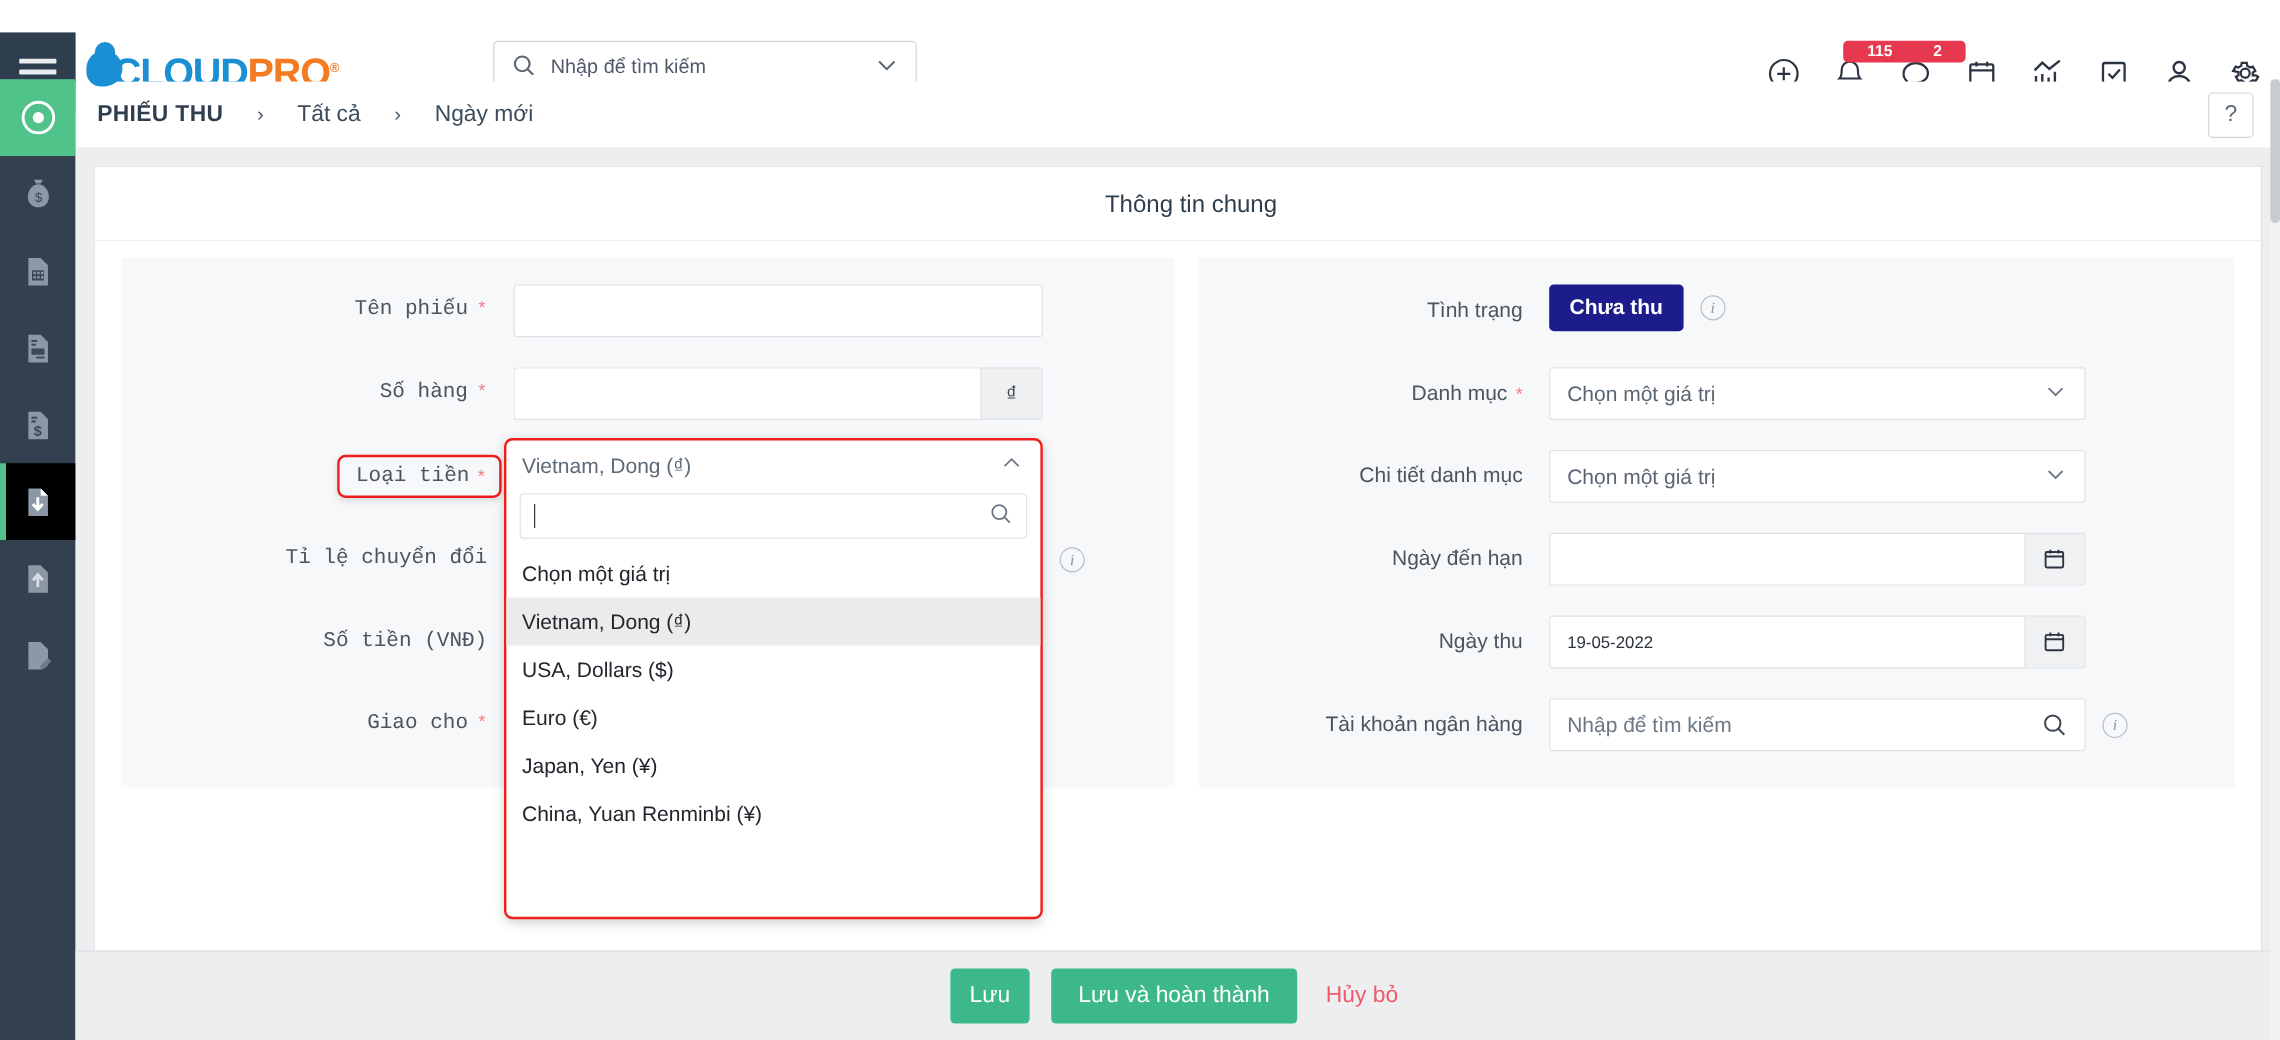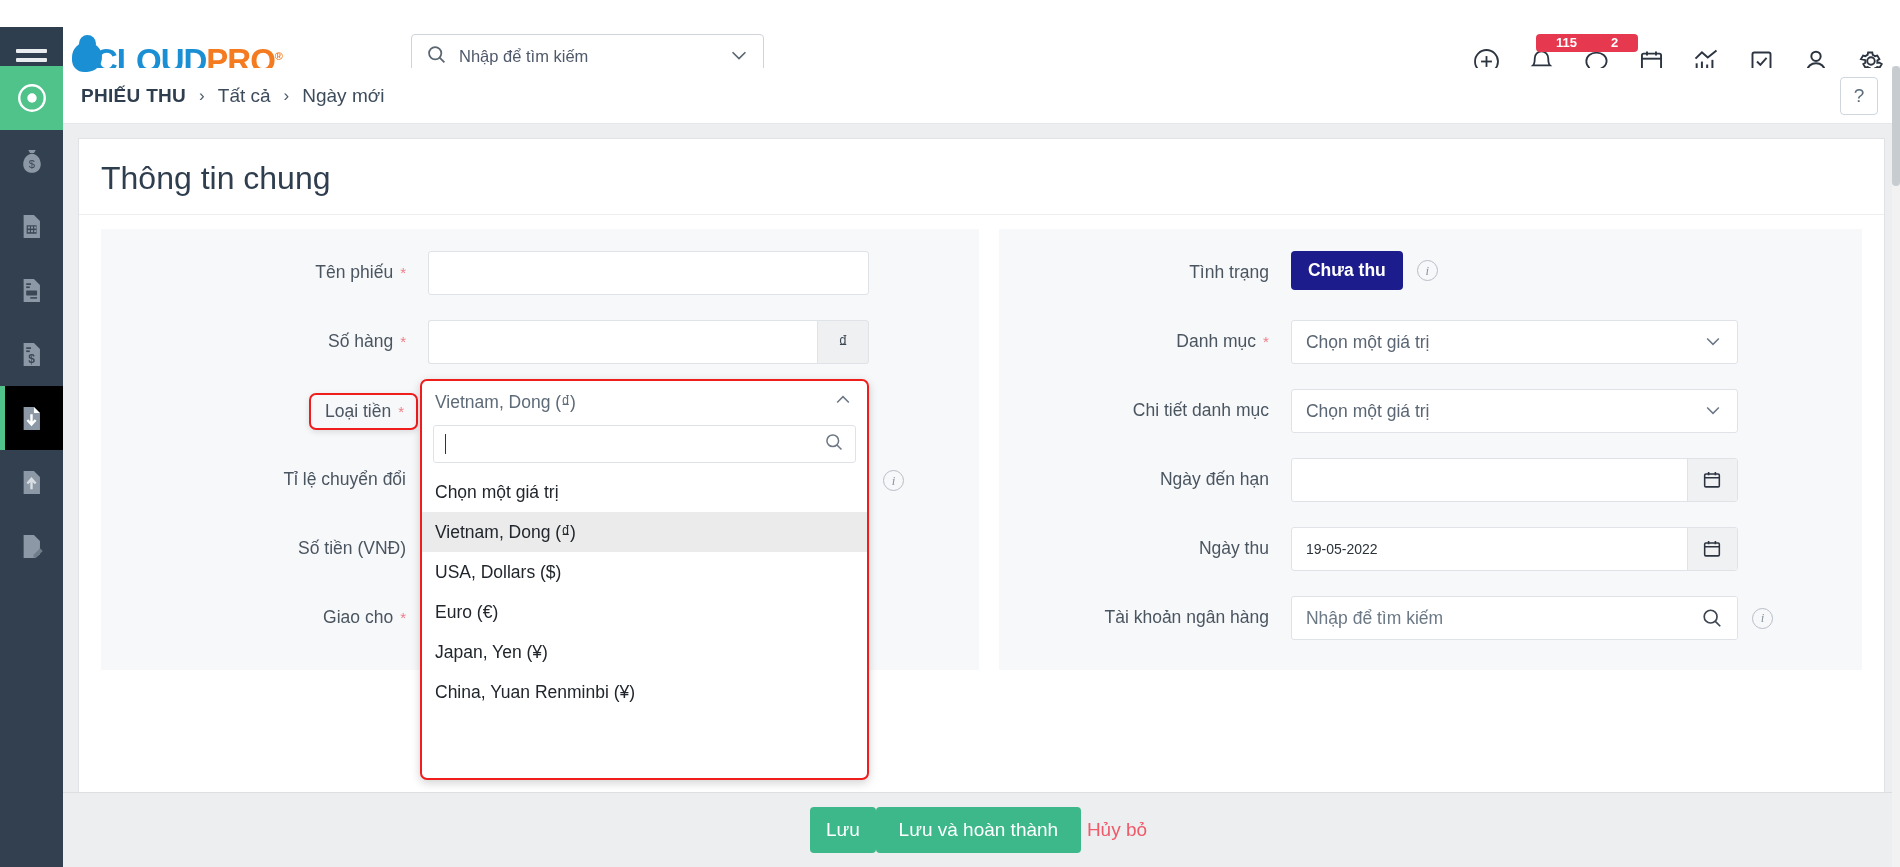--- a/index.html
+++ b/index.html
@@ -110,21 +110,21 @@
 
   
   #crumbbar {
     position: absolute; left: 63px; top: 68px;
     width: 1837px; height: 56px;
     background: #ffffff;
     display: flex; align-items: center;
     border-bottom: 1px solid #e4e7ea;
   }
   #crumbs {
-    margin-left: 18px; display: flex; align-items: center; gap: 13px;
+    margin-left: 18px; display: flex; align-items: center; gap: 28px;
     font-size: 19px;
   }
   .crumb-first { color: #2f3e4e; font-weight: bold; letter-spacing: .3px; }
   .crumb { color: #3d4c5c; }
   .crumb-sep { color: #4a5a6a; font-size: 17px; }
   #helpbtn {
     position: absolute; right: 22px; top: 9px;
     width: 38px; height: 38px;
     border: 1px solid #cfd6dd; border-radius: 4px;
     display: flex; align-items: center; justify-content: center;
@@ -138,23 +138,24 @@
     background: #edeef0;
     padding: 14px 15px 0 15px;
   }
   #card {
     width: 1807px; height: 659px;
     background: #ffffff;
     border: 1px solid #e0e2e6;
     position: relative;
   }
   #card-title {
-    font-size: 32px; color: #2f3e4e;
+    font-size: 20px; color: #2f3e4e;
     padding: 21px 0 17px 22px;
     border-bottom: 1px solid #eceef0;
+    text-align: center;
   }
   #form {
     display: flex; padding: 14px 22px 0 22px; gap: 0;
   }
   .col {
     background: #f7f8fa;
     padding: 22px 0 30px 0;
   }
   .col-left  { width: 880px; }
   .col-right { width: 350px; }
@@ -163,21 +164,21 @@
   .frow {
     display: flex; align-items: flex-start;
     margin-bottom: 25px;
     min-height: 44px;
   }
   .flabel {
     text-align: right; font-size: 17.5px; color: #4a5560;
     padding-top: 11px;
     white-space: nowrap;
   }
-  .col-left .flabel  { width: 305px; }
+  .col-left .flabel  { width: 305px; font-family: Liberation Mono, monospace; }
   .col-right .flabel { width: 270px; }
   .req { color: #ef7c86; font-size: 15px; margin-left: 7px; }
   .fctl { margin-left: 22px; position: relative; }
 
   .tbox {
     width: 441px; height: 44px;
     border: 1px solid #dfe3e8; border-radius: 3px;
     background: #fff;
   }
   .tbox-grouped { display: flex; width: 441px; height: 44px; }
@@ -296,20 +297,21 @@
     display: flex; align-items: center; justify-content: center;
   }
 
   
   #footer {
     position: absolute; left: 63px; bottom: 0;
     width: 1837px; height: 75px;
     background: #edeef0;
     border-top: 1px solid #dcdee1;
     display: flex; align-items: center; justify-content: center;
+    gap: 18px;
   }
   .btn-green {
     background: #3cb88a; color: #fff;
     border: none; border-radius: 4px;
     font-size: 19px; padding: 12px 0;
     font-family: "Liberation Sans", sans-serif;
     cursor: pointer;
   }
   #btn-save { width: 66px; }
   #btn-save-complete { width: 205px; }

